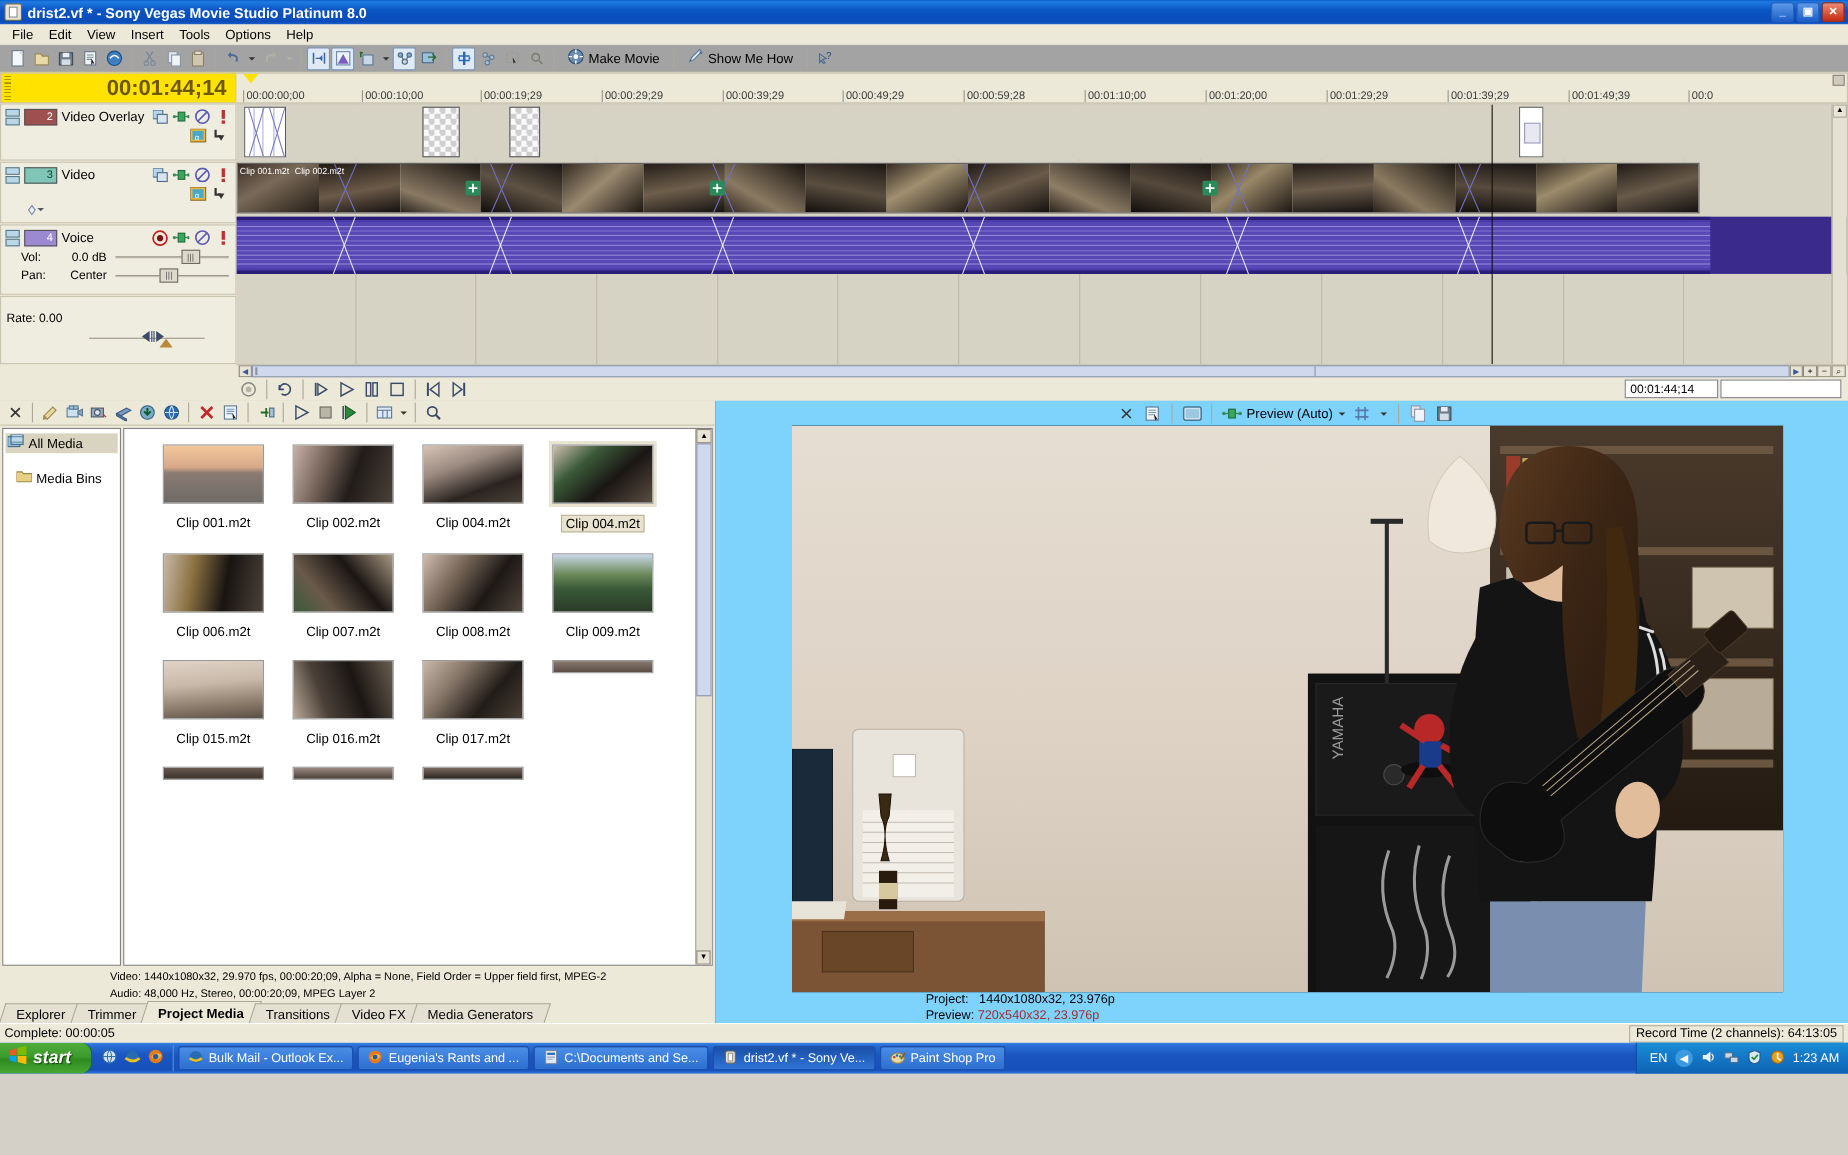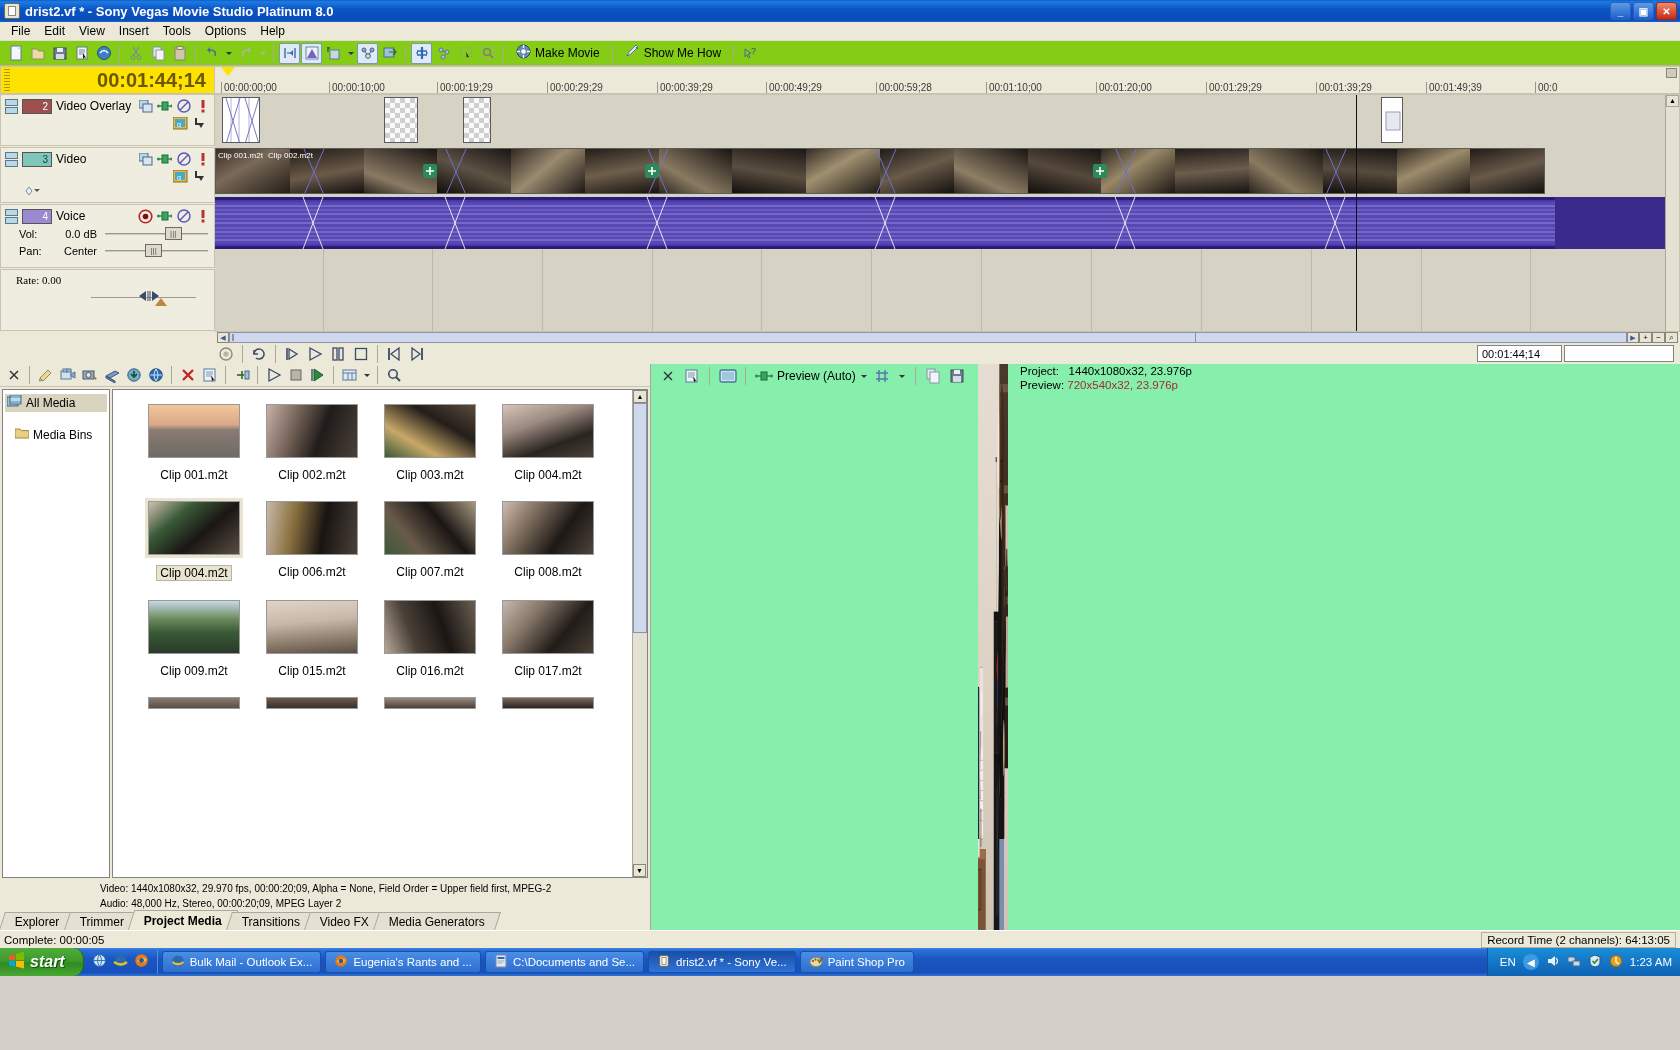--- a/index.html
+++ b/index.html
@@ -27,21 +27,21 @@
   .winbtns{position:absolute;right:3px;top:2px;display:flex;gap:2px;}
   .winbtn{width:21px;height:18px;border:1px solid #2a5fbe;border-radius:3px;
      background:linear-gradient(to bottom,#5f9ae8,#1c5fc8);
      color:#fff;font-size:10px;font-weight:bold;display:flex;align-items:center;justify-content:center;}
   .winbtn.close{background:linear-gradient(to bottom,#f08a72,#c32b13);border-color:#a02a12;}
   
   #menubar{height:19px;background:#ece9d8;display:flex;align-items:center;padding-left:4px;
     border-bottom:1px solid #e0ddd0;}
   #menubar .mi{padding:2px 7px;font-size:12px;color:#000;}
   
-  #toolbar{height:25px;background:#84cc16;display:flex;align-items:center;padding-left:5px;
+  #toolbar{height:25px;background:#a3a3a3;display:flex;align-items:center;padding-left:5px;
     border-bottom:1px solid #b9b6a8;gap:1px;}
   .tbtn{width:21px;height:21px;display:flex;align-items:center;justify-content:center;}
   .tbtn svg{display:block;}
   .tsep{width:1px;height:18px;background:#aca899;margin:0 4px;}
   .tbtn.sunken{border:1px solid #7a96b8;background:#dfeaf5;border-radius:2px;}
   .tbtn.drop{width:11px;}
   .tbtn-lbl{display:flex;align-items:center;gap:4px;padding:0 7px;height:21px;font-size:12px;}
   
   #tlwrap{height:298px;background:#ece9d8;position:relative;display:flex;flex-direction:column;}
   #tlhead{height:33px;display:flex;}
@@ -79,21 +79,21 @@
   .lane-video{top:51px;height:50px;background:#d6d2c4;}
   .lane-voice{top:102px;height:52px;background:#d6d2c4;}
   .vclip{position:absolute;top:2px;height:46px;border:1px solid #5a5a5a;overflow:hidden;}
   .thumbstrip{position:absolute;inset:0;display:flex;}
   .thumbstrip div{flex:1;}
   .audiowave{position:absolute;left:0;right:0;top:0;height:52px;background:#3a2a8c;}
   #playcursor{position:absolute;top:0;bottom:0;width:1px;background:#111;}
   #tl-scroll{height:12px;background:#ece9d8;display:flex;align-items:center;padding:0 2px;}
   #tl-transport{height:24px;background:#ece9d8;display:flex;align-items:center;padding-left:215px;gap:1px;}
   .sbtn{width:22px;height:19px;display:flex;align-items:center;justify-content:center;}
-  .rate-area{position:absolute;left:0;bottom:32px;width:215px;height:26px;font-size:11px;padding-left:16px;font-family:Liberation Serif, serif;}
+  .rate-area{position:absolute;left:0;bottom:22px;width:215px;height:26px;font-size:11px;padding-left:6px;}
   
   #bottom{display:flex;height:566px;}
   #mediapane{width:651px;background:#ece9d8;display:flex;flex-direction:column;border-right:1px solid #aca899;}
   #mediatools{height:23px;display:flex;align-items:center;gap:1px;padding-left:3px;border-bottom:1px solid #c9c4b0;}
   #mediamain{flex:1;display:flex;padding:2px;gap:2px;}
   #bins{width:108px;background:#fff;border:1px solid #848284;padding:4px 2px;}
   .binrow{display:flex;align-items:center;gap:4px;font-size:12px;padding:1px 2px;margin-bottom:14px;}
   .binrow.sel{background:#d8d4c0;}
   #thumbs{flex:1;background:#fff;border:1px solid #848284;position:relative;overflow:hidden;}
   #thumbgrid{display:flex;flex-wrap:wrap;padding:14px 10px 0 22px;}
@@ -103,21 +103,21 @@
   .mlabel{font-size:12px;margin-top:10px;}
   .mlabel.sel{background:#e8e4cf;border:1px solid #b9b59c;display:inline-block;padding:0 3px;}
   #mediainfo{height:30px;font-size:10px;padding:1px 0 0 100px;line-height:15px;color:#000;}
   #mediatabs{height:20px;display:flex;align-items:flex-end;padding-left:2px;}
   .mtab{height:18px;padding:0 12px;font-size:12px;display:flex;align-items:center;
     background:#e4e0d2;border:1px solid #aca899;border-bottom:none;
     border-radius:0;margin-right:-6px;transform:skewX(-18deg);}
   .mtab span{transform:skewX(18deg);}
   .mtab.active{background:#ece9d8;font-weight:bold;height:20px;}
   
-  #previewpane{flex:1;background:#86efac;display:flex;flex-direction:row;}
+  #previewpane{flex:1;background:#7dd3fc;display:flex;flex-direction:column;align-items:center;}
   #pvtools{height:23px;display:flex;align-items:center;gap:3px;padding-left:6px;}
   #pvvideo{flex:1;margin:0 0 0 10px;background:#000;position:relative;overflow:hidden;}
   #pvinfo{height:28px;display:flex;font-size:11.5px;padding-left:12px;line-height:14px;}
   .pvi-l{width:660px;}
   .pvi-r{flex:1;}
   .redv{color:#a03030;}
   
   #statusbar{height:18px;background:#ece9d8;display:flex;align-items:center;font-size:11.5px;padding-left:4px;
      border-top:1px solid #fff;}
   #statusbar .seg{border:1px solid #b3afa1;height:16px;display:flex;align-items:center;padding:0 5px;}
@@ -865,24 +865,20 @@
         <div id="thumbgrid">
           <div class="mcell">
             <div class="mthumb" style="background:linear-gradient(to bottom,#f4c79a 0%,#d8a888 38%,#8a7b72 48%,#6e6a66 100%)"></div>
             <div class="mlabel">Clip 001.m2t</div>
           </div>
           <div class="mcell">
             <div class="mthumb" style="background:linear-gradient(110deg,#c8b0a8 0%,#6a5a50 35%,#201c1a 60%,#4a4038 100%)"></div>
             <div class="mlabel">Clip 002.m2t</div>
           </div>
           <div class="mcell">
-            <div class="mthumb" style="background:linear-gradient(30deg,#3a5a38 0%,#c8a868 30%,#241e1a 65%,#5a4a3a 100%)"></div>
-            <div class="mlabel">Clip 003.m2t</div>
-          </div>
-          <div class="mcell">
             <div class="mthumb" style="background:linear-gradient(160deg,#d8c4b8 0%,#9a8a80 35%,#2a2420 70%,#4a4238 100%)"></div>
             <div class="mlabel">Clip 004.m2t</div>
           </div>
 
           <div class="mcell">
             <div class="mthumb sel" style="background:linear-gradient(140deg,#cfc0b0 0%,#3a5a38 30%,#1a1614 60%,#5a4e42 100%)"></div>
             <div class="mlabel sel">Clip 004.m2t</div>
           </div>
           <div class="mcell">
             <div class="mthumb" style="background:linear-gradient(100deg,#c8b8a8 0%,#8a7040 30%,#181412 62%,#4a4038 100%)"></div>

